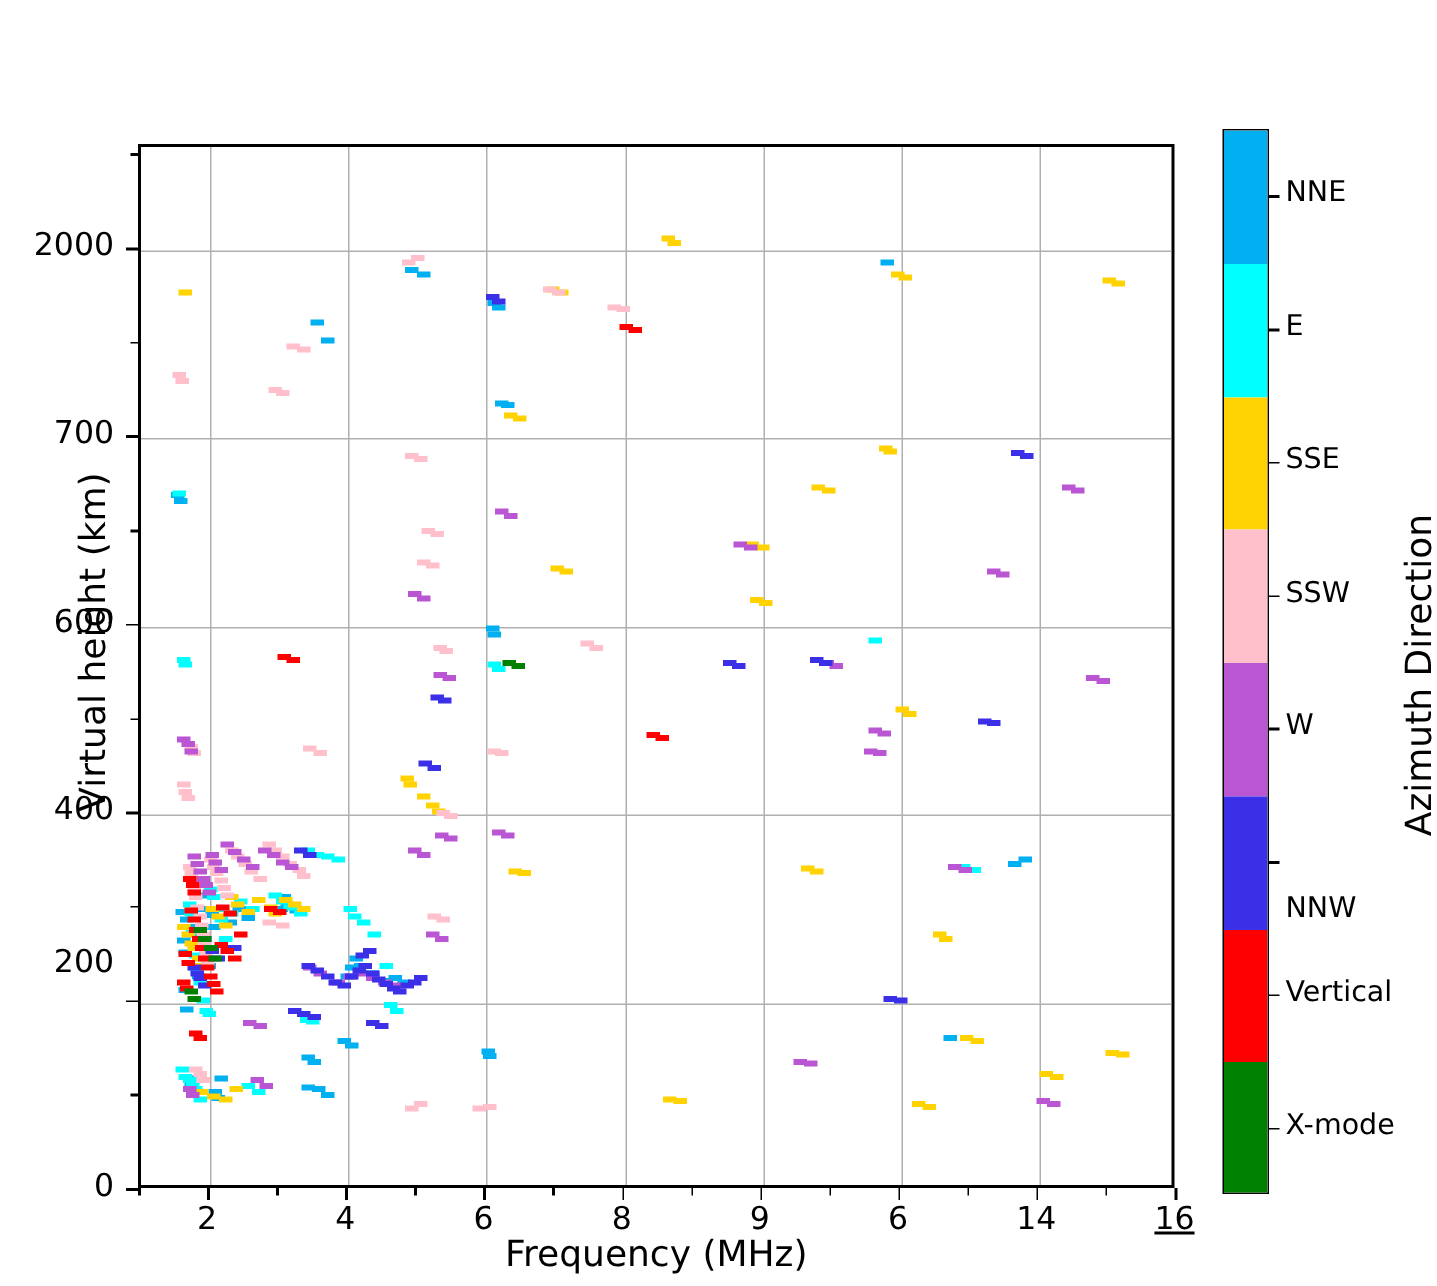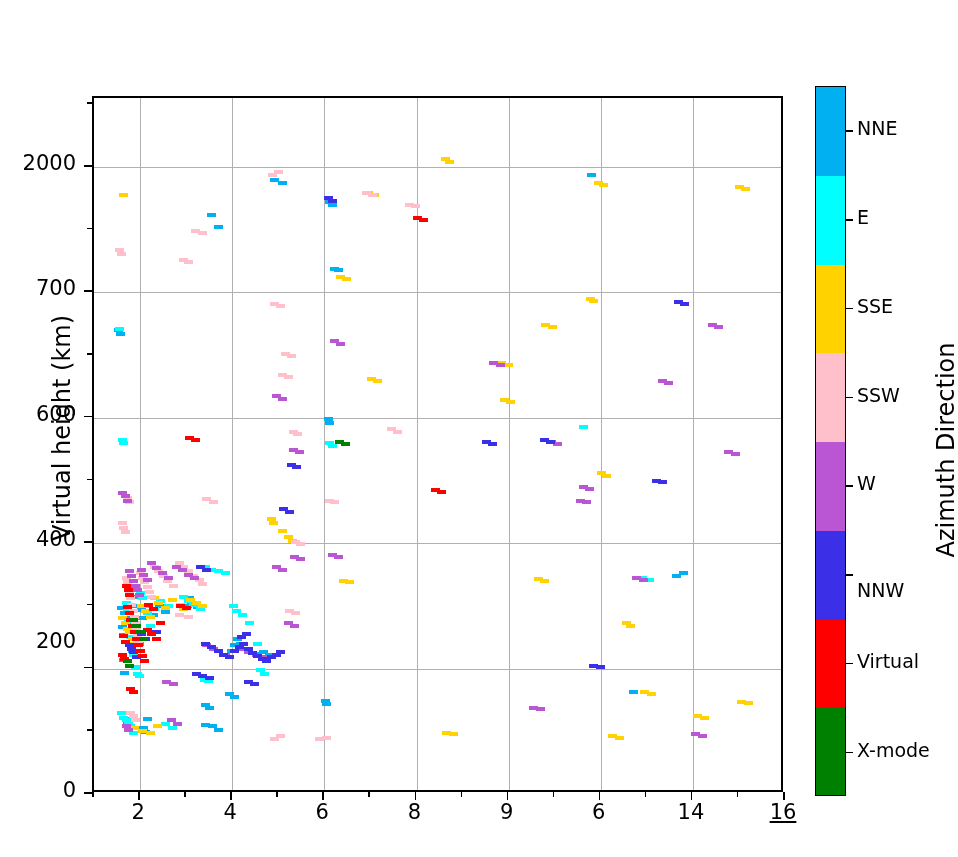--- a/index.html
+++ b/index.html
@@ -644,20 +644,21 @@
       <div class="tick-x minor" style="left: 92px;"></div>
       <div class="tick-x minor" style="left: 184.1px;"></div>
       <div class="tick-x minor" style="left: 276.3px;"></div>
       <div class="tick-x minor" style="left: 368.4px;"></div>
       <div class="tick-x minor" style="left: 460.5px;"></div>
       <div class="tick-x minor" style="left: 552.7px;"></div>
       <div class="tick-x minor" style="left: 644.8px;"></div>
       <div class="tick-x minor" style="left: 736.9px;"></div>
     </div>
 
+  <div id="xlabel">Frequency (MHz)</div>
   <div id="ylabel">Virtual height (km)</div>
 
   <div id="colorbar">
       <div class="cb-seg" style="height: 88.75px; background: rgb(0, 176, 240);"></div>
       <div class="cb-seg" style="height: 88.75px; background: rgb(0, 255, 255);"></div>
       <div class="cb-seg" style="height: 88.75px; background: rgb(255, 210, 0);"></div>
       <div class="cb-seg" style="height: 88.75px; background: rgb(255, 192, 203);"></div>
       <div class="cb-seg" style="height: 88.75px; background: rgb(186, 85, 211);"></div>
       <div class="cb-seg" style="height: 88.75px; background: rgb(59, 48, 232);"></div>
       <div class="cb-seg" style="height: 88.75px; background: rgb(255, 0, 0);"></div>
@@ -668,21 +669,21 @@
       <div class="cb-label" style="top: 117.4px;">NNE</div>
       <div class="cb-tick" style="top: 219.1px;"></div>
       <div class="cb-label" style="top: 206.1px;">E</div>
       <div class="cb-tick" style="top: 307.9px;"></div>
       <div class="cb-label" style="top: 294.9px;">SSE</div>
       <div class="cb-tick" style="top: 396.6px;"></div>
       <div class="cb-label" style="top: 383.6px;">SSW</div>
       <div class="cb-tick" style="top: 485.4px;"></div>
       <div class="cb-label" style="top: 472.4px;">W</div>
       <div class="cb-tick" style="top: 574.1px;"></div>
-      <div class="cb-label" style="top: 579px;">NNW</div>
+      <div class="cb-label" style="top: 594px;">NNW</div>
       <div class="cb-tick" style="top: 662.9px;"></div>
-      <div class="cb-label" style="top: 649.9px;">Virtual</div>
+      <div class="cb-label" style="top: 649.9px;">Vertical</div>
       <div class="cb-tick" style="top: 751.6px;"></div>
       <div class="cb-label" style="top: 738.6px;">X-mode</div>
     </div>
   <div id="cb-title">Azimuth Direction</div>
 
 </div>
 
 </body></html>

